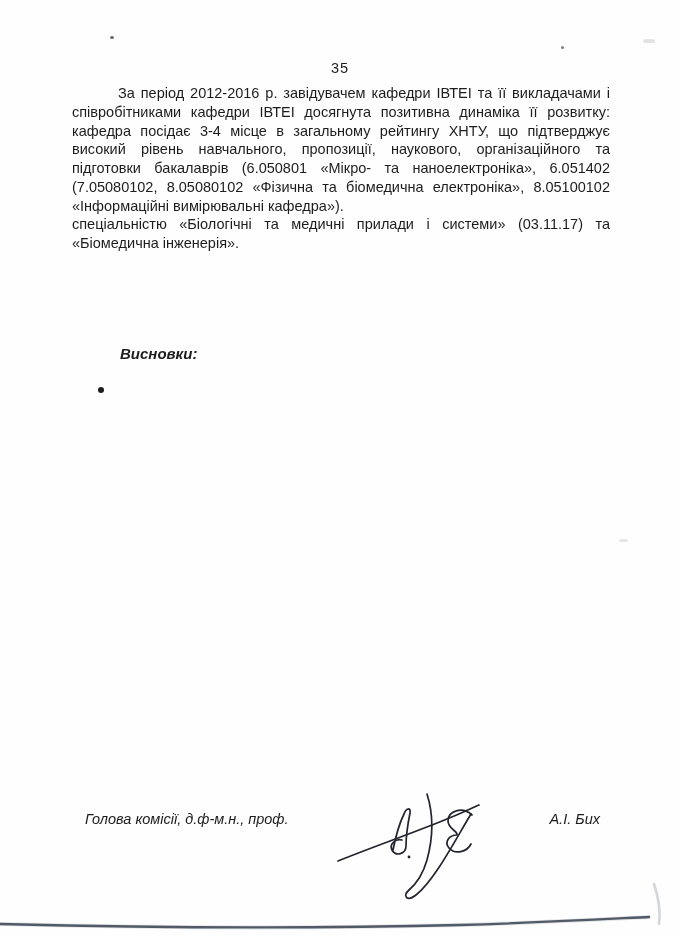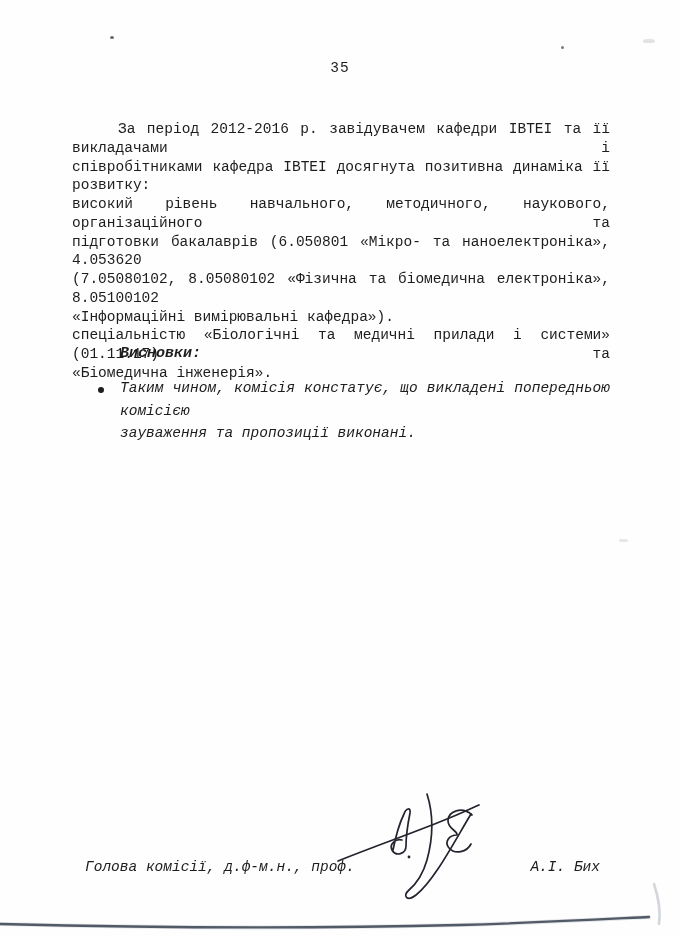--- a/index.html
+++ b/index.html
@@ -2,21 +2,21 @@
 <html><head>
 <meta charset="utf-8">
 <style>
   html, body { margin: 0; padding: 0; background: #e9e9e9; }
   .page {
     position: relative;
     width: 680px;
     height: 936px;
     background: #fefefe;
     overflow: hidden;
-    font-family: Liberation Mono, monospace;
+    font-family: Liberation Sans, sans-serif;
     color: #1d1d1d;
   }
   .page-number {
     position: absolute;
     top: 60px;
     left: 0;
     width: 680px;
     text-align: center;
     font-size: 14.5px;
     letter-spacing: 1px;
@@ -29,21 +29,21 @@
     font-size: 14.5px;
     line-height: 18.75px;
   }
   .para { margin: 0; }
   .pline {
     text-align: justify;
     text-align-last: justify;
     white-space: normal;
   }
   .pline:last-child { text-align-last: left; }
-  .pline.indent { text-indent: 46px; margin-top: 36px; }
+  .pline.indent { text-indent: 46px; }
   .conclusions-heading {
     position: absolute;
     top: 345px;
     left: 120px;
     font-size: 15px;
     font-weight: bold;
     font-style: italic;
     text-align: right;
   }
   .bullet-dot {
@@ -66,21 +66,20 @@
   }
   .footer-row {
     position: absolute;
     top: 811px;
     left: 85px;
     width: 515px;
     display: flex;
     justify-content: space-between;
     font-size: 14.5px;
     font-style: italic;
-    margin-top: 48px;
   }
   .signature-svg {
     position: absolute;
     top: 778px;
     left: 330px;
     width: 170px;
     height: 132px;
   }
   .page-edge-svg {
     position: absolute;
@@ -110,41 +109,36 @@
   <div class="page-number">35</div>
 
   <div class="speck speck-1"></div>
   <div class="speck speck-2"></div>
   <div class="speck smudge-1"></div>
   <div class="speck smudge-2"></div>
 
   <div class="body-text">
       <div class="para">
         <div class="pline indent">За період 2012-2016 р. завідувачем кафедри ІВТЕІ та її викладачами і</div>
-        <div class="pline">співробітниками кафедра ІВТЕІ досягнута позитивна динаміка її розвитку:</div>
-        <div class="pline">високий рівень навчального, методичного, наукового, організаційного та</div>
-        <div class="pline">підготовки бакалаврів (6.050801 «Мікро- та наноелектроніка», 4.053620</div>
+        <div class="pline">співробітниками кафедри ІВТЕІ досягнута позитивна динаміка її розвитку:</div>
+        <div class="pline">кафедра посідає 3-4 місце в загальному рейтингу ХНТУ, що підтверджує</div>
+        <div class="pline">високий рівень навчального, пропозиції, наукового, організаційного та</div>
+        <div class="pline">підготовки бакалаврів (6.050801 «Мікро- та наноелектроніка», 6.051402</div>
         <div class="pline">(7.05080102, 8.05080102 «Фізична та біомедична електроніка», 8.05100102</div>
         <div class="pline">«Інформаційні вимірювальні кафедра»).</div>
       </div>
       <div class="para">
-        <div class="pline">спеціальністю «Біологічні та медичні прилади і системи» (01.11.17) та</div>
+        <div class="pline">спеціальністю «Біологічні та медичні прилади і системи» (03.11.17) та</div>
         <div class="pline">«Біомедична інженерія».</div>
       </div>
     </div>
 
   <div class="conclusions-heading">Висновки:</div>
 
   <div class="bullet-dot"></div>
-  <div class="bullet-list">
-      <div class="para">
-        <div class="pline">Таким чином, комісія констатує, що викладені попередньою комісією</div>
-        <div class="pline">зауваження та пропозиції виконані.</div>
-      </div>
-    </div>
 
   <div class="footer-row">
     <span>Голова комісії, д.ф-м.н., проф.</span>
     <span>А.І. Бих</span>
   </div>
 
   <svg class="signature-svg" viewBox="0 0 170 132" fill="none" xmlns="http://www.w3.org/2000/svg">
     <g stroke="#23242e" stroke-width="1.7" stroke-linecap="round" fill="none">
       <path d="M 8,83 C 40,70 80,56 112,43 C 128,37 140,31 149,27"></path>
       <path d="M 63,72 C 66,57 70,44 74,36 C 76,30 81,29 80,35 C 78,45 76,58 76,68 C 76,76 66,79 62,72 C 59,66 66,60 72,62"></path>

